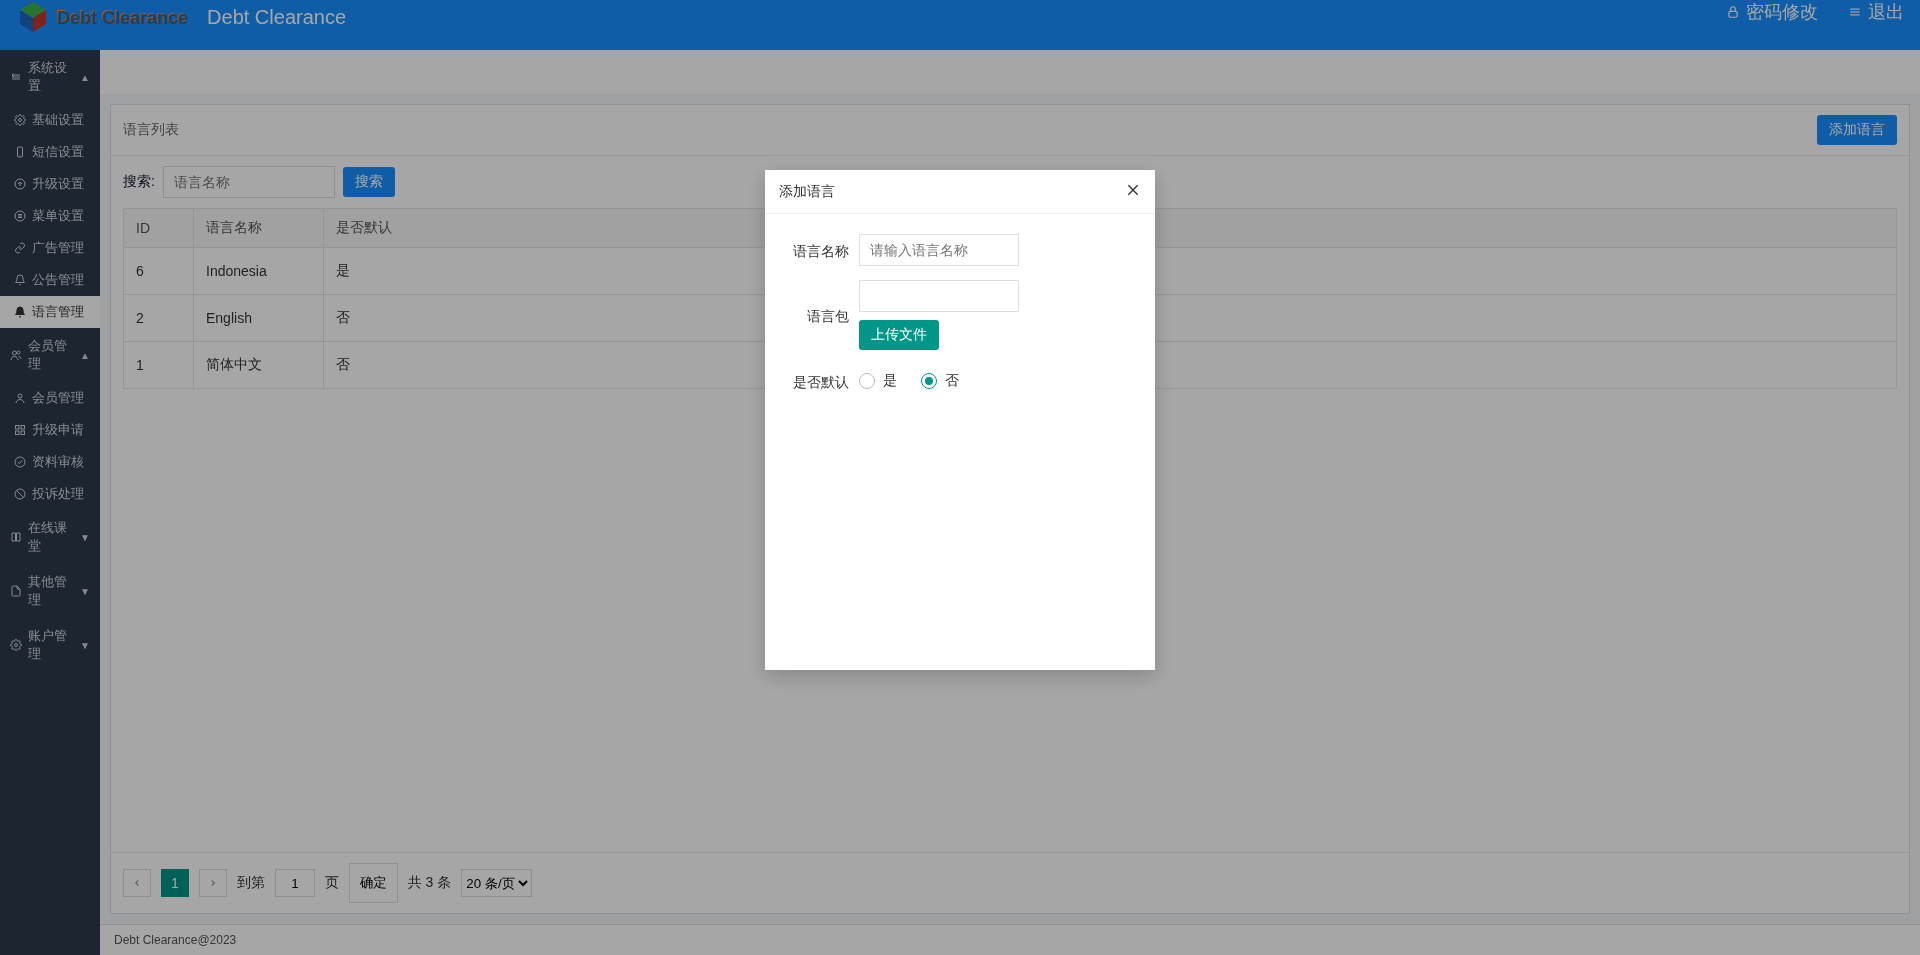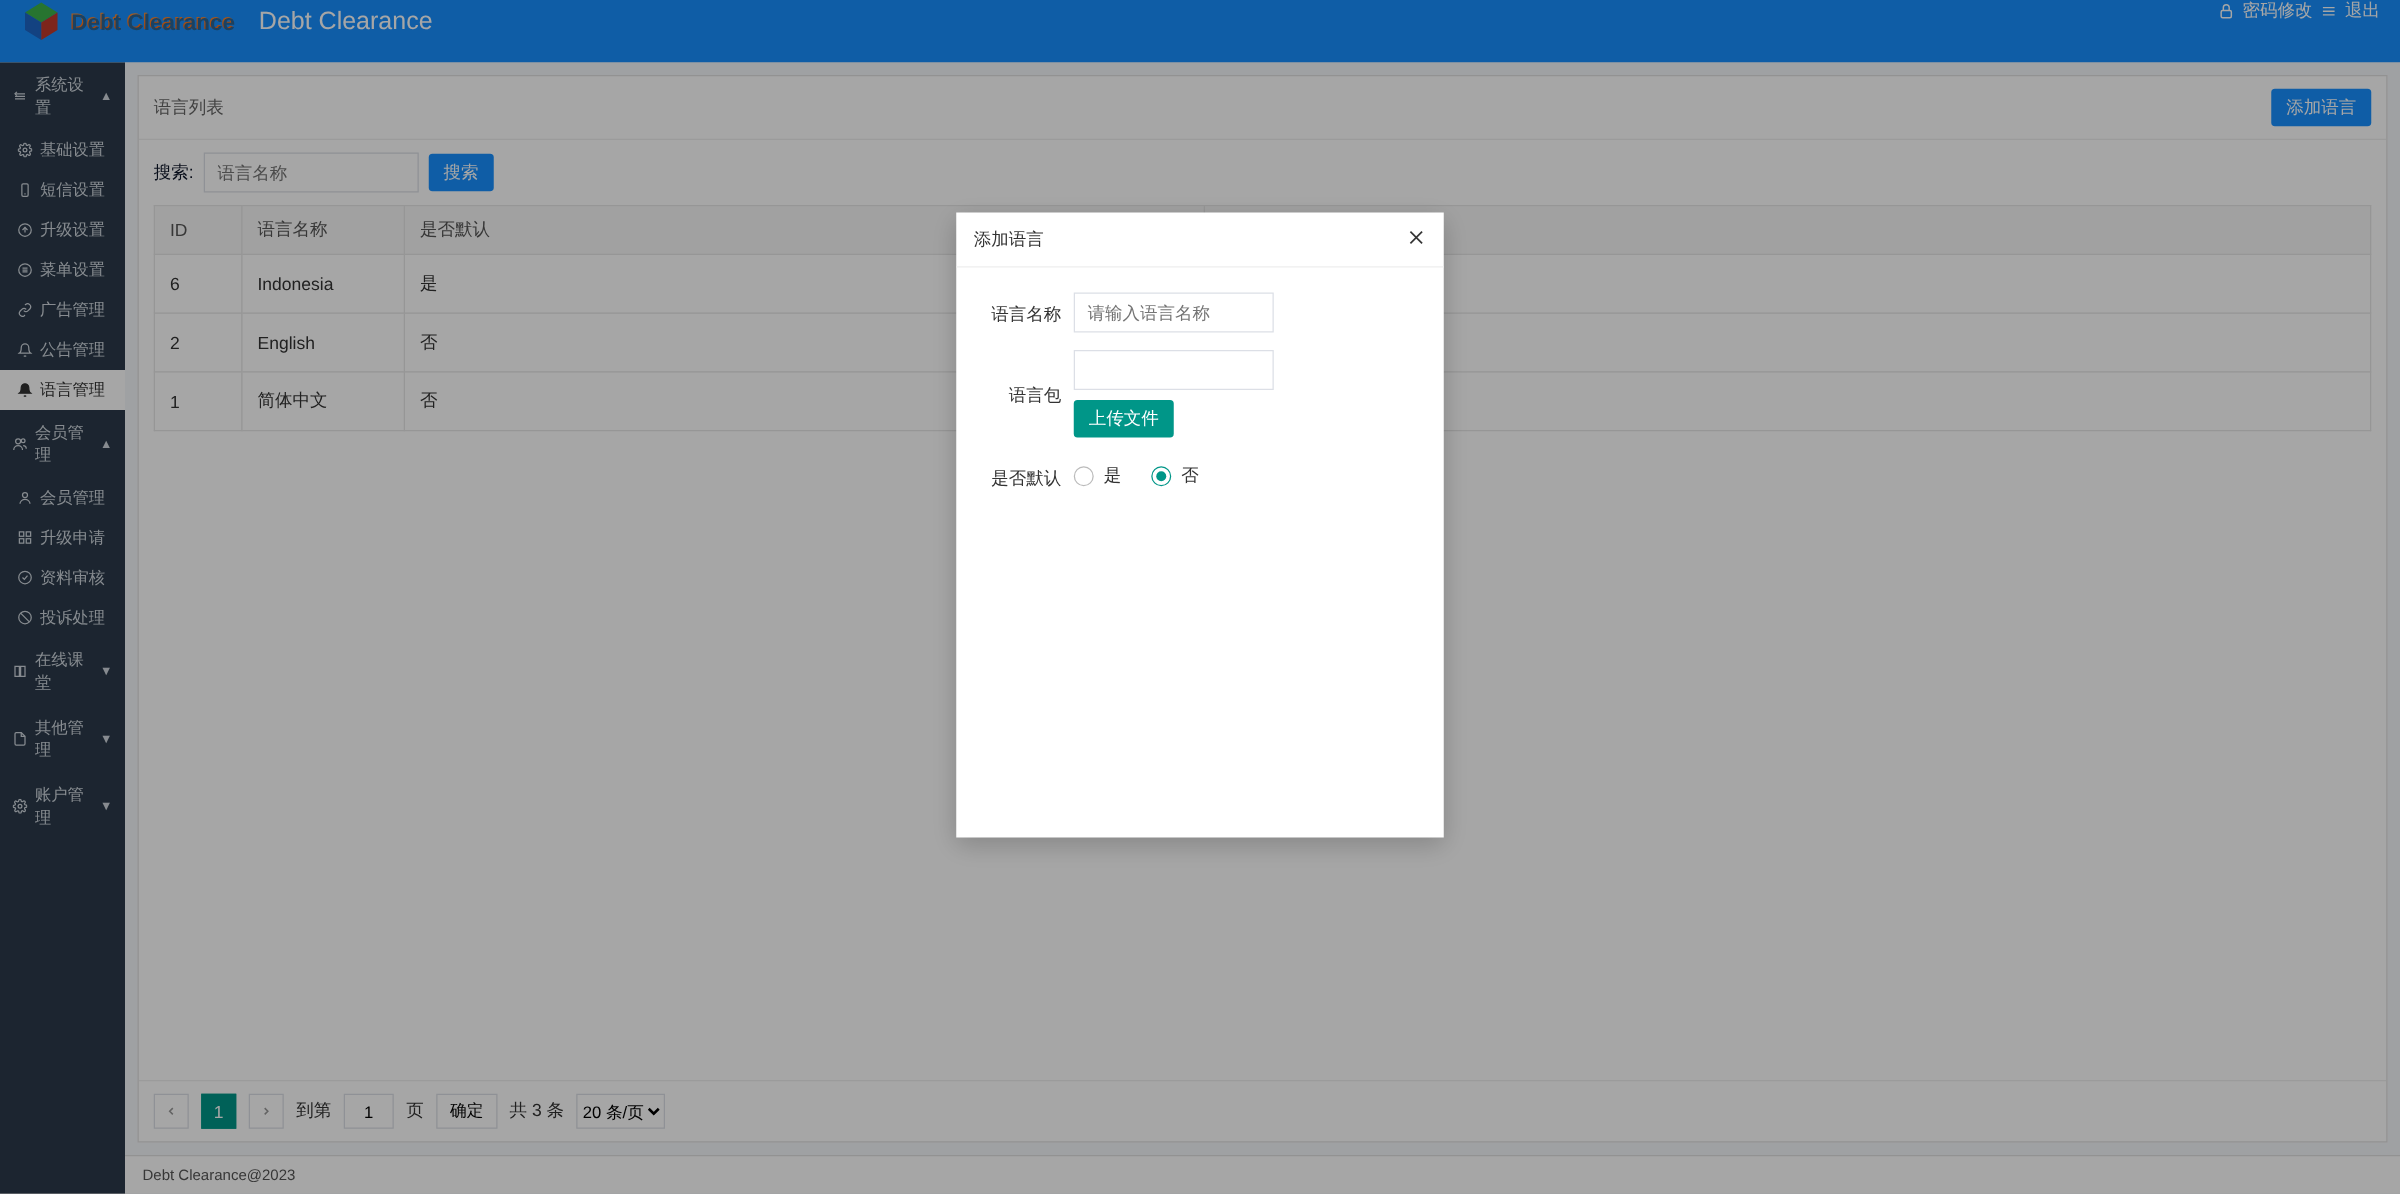--- a/index.html
+++ b/index.html
@@ -28,21 +28,21 @@
     -webkit-background-clip: text;
     background-clip: text;
     color: transparent;
     margin-right: 20px;
   }
   .logo-text-2 {
     font-size: 20px;
     color: #fff;
     font-weight: 400;
   }
-  .header-right { margin-left: auto; display: flex; align-items: center; gap: 6px; font-size: 14px; }
+  .header-right { margin-left: auto; display: flex; align-items: center; gap: 30px; font-size: 18px; }
   .header-item { display: flex; align-items: center; gap: 6px; cursor: pointer; }
   .icon { display:inline-flex; align-items:center; justify-content:center; }
 
   
   .layout { display: flex; height: calc(100% - 50px); }
 
   
   .sidebar {
     width: 100px;
     background: #2b3a4a;
@@ -68,20 +68,21 @@
   .side-child.active svg { stroke:#333; fill:#333; }
   .sidebar svg { stroke:#cfd6dd; }
 
   
   .main {
     flex: 1;
     background: #f5f7fa;
     display: flex;
     flex-direction: column;
     overflow: hidden;
+    margin-top: 44px;
   }
   .content {
     margin: 10px;
     background: #fff;
     border: 1px solid #e0e0e0;
     display: flex;
     flex-direction: column;
     flex: 1;
     overflow: hidden;
   }
@@ -127,21 +128,21 @@
     padding: 10px 12px;
     display: flex; align-items: center; gap: 10px;
     border-top: 1px solid #eee;
   }
   .pager-btn {
     width: 28px; height: 28px; border: 1px solid #dcdfe6; background:#fff;
     display:flex; align-items:center; justify-content:center; cursor:pointer; color:#999;
   }
   .pager-btn.active { background:#009688; border-color:#009688; color:#fff; }
   .pager input.page-in { width: 40px; height: 28px; text-align:center; border:1px solid #dcdfe6; }
-  .pager .go-btn { height:28px; padding:0 10px; border:1px solid #dcdfe6; background:#fff; cursor:pointer; }
+  .pager .go-btn { height:40px; padding:0 10px; border:1px solid #dcdfe6; background:#fff; cursor:pointer; }
   .pager select { height:28px; border:1px solid #dcdfe6; background:#fff; }
   .footer {
     background:#fff; padding: 8px 14px; color:#555; font-size:12px;
     border-top:1px solid #e0e0e0;
   }
 
   
   .modal-overlay {
     position: fixed; left:0; top:0; right:0; bottom:0;
     background: rgba(0,0,0,0.35);

